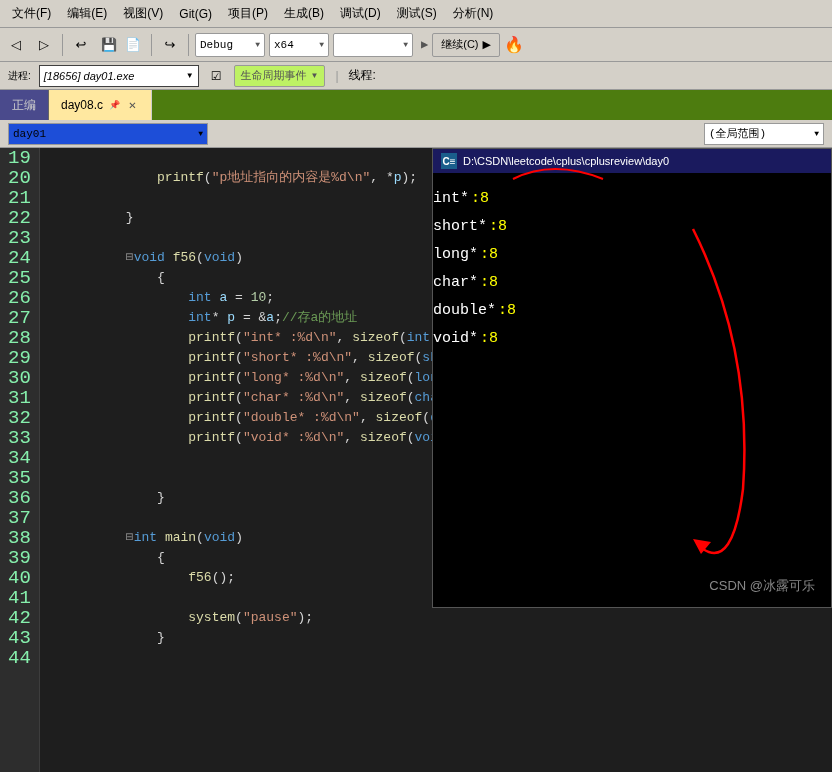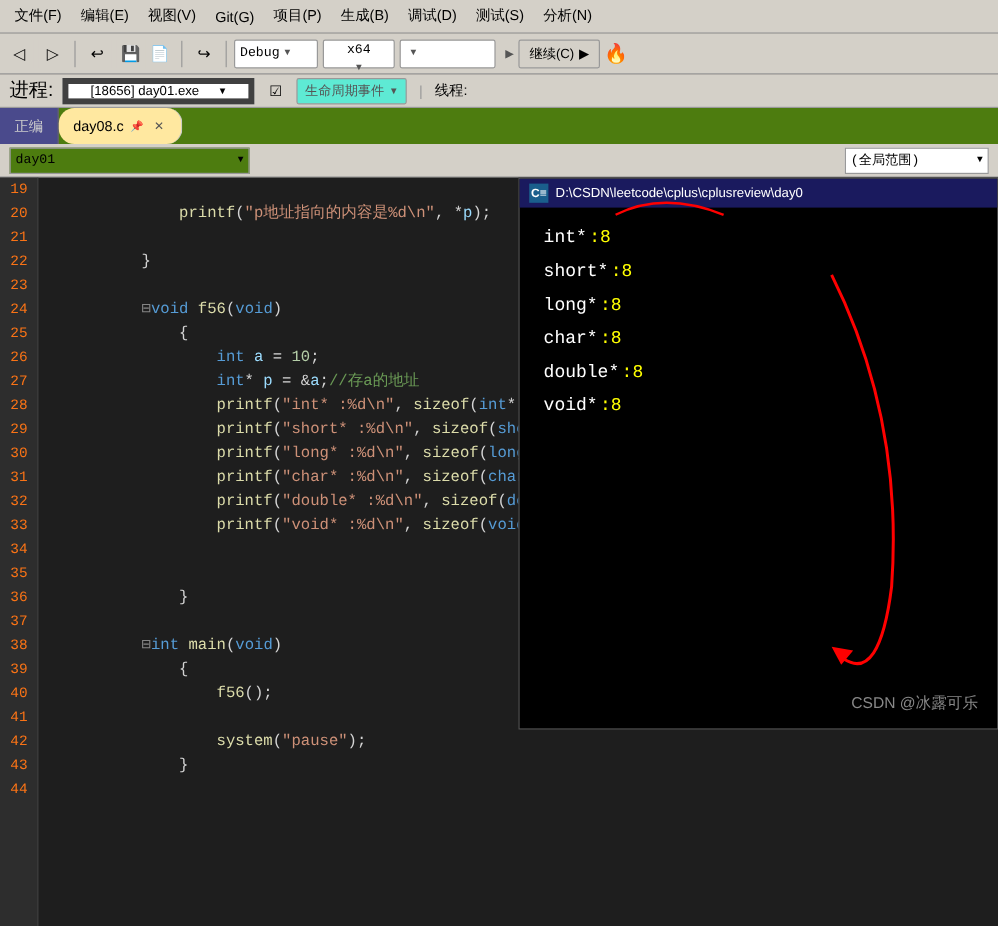--- a/index.html
+++ b/index.html
@@ -36,20 +36,21 @@
     .toolbar-dropdown {
       background: #fff;
       border: 1px solid #999;
       border-radius: 2px;
       padding: 2px 4px;
       font-size: 11px;
       height: 24px;
       display: flex; align-items: center; gap: 4px;
       cursor: pointer;
       min-width: 70px;
+      justify-content: space-between;
     }
     .toolbar-dropdown-arrow { font-size: 8px; color: #555; }
     .continue-btn {
       background: #d4d0c8;
       border: 1px solid #999;
       border-radius: 2px;
       padding: 2px 8px;
       font-size: 11px;
       cursor: pointer;
       height: 24px;
@@ -65,31 +66,32 @@
       display: flex;
       align-items: center;
       padding: 0 8px;
       border-bottom: 1px solid #999;
       gap: 8px;
       font-family: Arial, sans-serif;
       font-size: 12px;
     }
     .process-dropdown {
       background: #fff;
-      border: 5px solid #404040;
-      padding: 2px 18px;
+      border: 1px solid #404040;
+      padding: 2px 4px;
       font-size: 11px;
       height: 22px;
       display: flex; align-items: center; gap: 4px;
       cursor: pointer;
       min-width: 160px;
-    }
-    .process-label { color: #000; font-size: 16px; }
+      font-style: italic;
+    }
+    .process-label { color: #000; font-size: 10px; }
     .lifecycle-btn {
-      background: #5eead4;
+      background: #bef264;
       border: 1px solid #999;
       border-radius: 2px;
       padding: 2px 6px;
       font-size: 11px;
       height: 22px;
       display: flex; align-items: center; gap: 4px;
       cursor: pointer;
       font-family: Arial, sans-serif;
       color: #555;
     }
@@ -114,41 +116,40 @@
     }
     .tab-active {
       background: #ffe8a0;
       color: #000;
       padding: 0 12px;
       display: flex; align-items: center; gap: 6px;
       font-size: 12px;
       font-family: Arial, sans-serif;
       cursor: pointer;
       border-right: 1px solid #ccc;
-      border-radius: 13px;
     }
     .tab-close {
       font-size: 10px;
       color: #555;
       cursor: pointer;
       padding: 1px 2px;
     }
 
     
     .code-header {
       background: #d4d0c8;
       height: 28px;
       display: flex;
       align-items: center;
       padding: 0 8px;
       border-bottom: 1px solid #999;
       gap: 4px;
     }
     .code-scope-dropdown {
-      background: #4d7c0f;
+      background: #1d4ed8;
       border: 1px solid #999;
       padding: 2px 4px;
       font-size: 11px;
       height: 22px;
       display: flex; align-items: center; gap: 4px;
       cursor: pointer;
       min-width: 200px;
     }
     .code-scope-right {
       background: #fff;
@@ -174,23 +175,23 @@
       flex: 1;
       overflow: hidden;
       position: relative;
     }
     .code-lines {
       display: flex;
       height: 100%;
     }
     .line-numbers {
       background: #2d2d2d;
-      color: #f97316;
+      color: #86efac;
       padding: 0 8px;
-      font-size: 12px;
+      font-size: 19px;
       line-height: 20px;
       text-align: right;
       min-width: 32px;
       user-select: none;
       border-right: 1px solid #3d3d3d;
     }
     .line-number { height: 20px; }
 
     .code-content {
       flex: 1;
@@ -240,21 +241,21 @@
       width: 16px; height: 16px;
       background: #1a5e8c;
       display: inline-flex;
       align-items: center;
       justify-content: center;
       font-size: 10px;
       color: #fff;
       font-weight: bold;
     }
     .terminal-content {
-      padding: 12px 20px;
+      padding: 12px 0;
       font-size: 15px;
       color: #fff;
       line-height: 28px;
       font-family: 'Consolas', 'Courier New', monospace;
     }
     .t-line { display: flex; }
     .t-label { color: #fff; }
     .t-value { color: #ffff00; margin-left: 2px; }
 
     .terminal-prompt { color: #ccc; font-size: 14px; margin-top: 8px; }
@@ -307,21 +308,21 @@
     <button class="icon-btn">📄</button>
   </div>
   <div class="toolbar-separator"></div>
   <button class="icon-btn">↪</button>
   <div class="toolbar-separator"></div>
 
   <div class="toolbar-dropdown">
     <span>Debug</span>
     <span class="toolbar-dropdown-arrow">▼</span>
   </div>
-  <div class="toolbar-dropdown" style="min-width:60px;flex-direction:column;">
+  <div class="toolbar-dropdown" style="min-width:60px;">
     <span>x64</span>
     <span class="toolbar-dropdown-arrow">▼</span>
   </div>
   <div class="toolbar-dropdown" style="min-width:80px;">
     <span style="color:#555; font-size:11px;"></span>
     <span class="toolbar-dropdown-arrow">▼</span>
   </div>
   <div style="margin-left:4px; display:flex; align-items:center;">
     <span style="color:#555; font-size:12px;">▶</span>
   </div>

